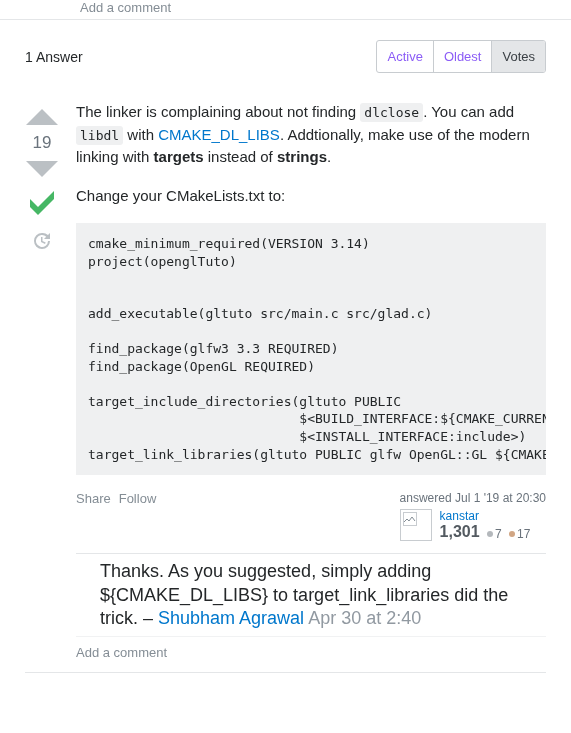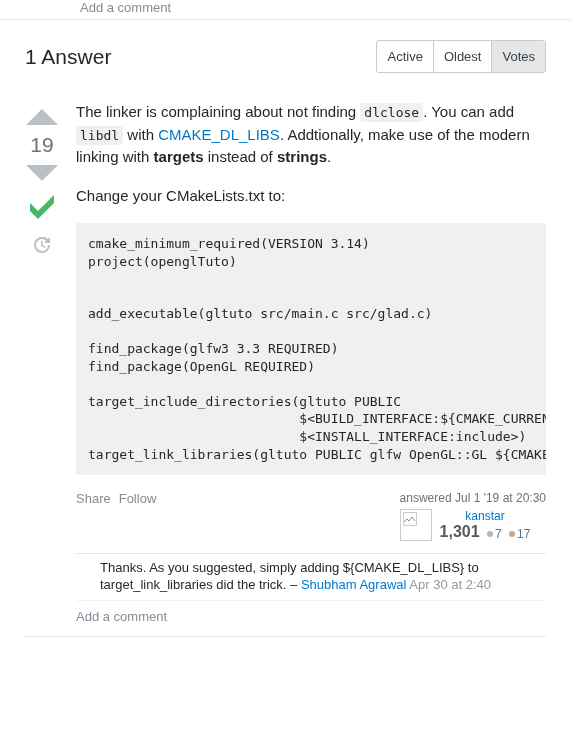--- a/index.html
+++ b/index.html
@@ -1,57 +1,57 @@
 <!DOCTYPE html>
 <html><head>
 <meta charset="utf-8">
 <style>
 * { box-sizing: border-box; margin: 0; padding: 0; }
 body { font-family: Arial, Helvetica, sans-serif; font-size: 15px; color: #242729; width: 571px; background: #fff; }
 a { color: #0077cc; text-decoration: none; }
 .top-comment { color: #848d95; font-size: 13px; padding: 0 0 4px 80px; border-bottom: 1px solid #e4e6e8; }
 .answers-header { display: flex; justify-content: space-between; align-items: center; padding: 20px 25px 12px 25px; }
-.answers-header h2 { font-size: 21px; font-weight: 400; }
+.answers-header h2 { font-size: 14px; font-weight: 400; }
 .tabs { display: flex; border: 1px solid #c8ccd0; border-radius: 3px; overflow: hidden; }
-.tabs div { padding: 8px 10px; font-size: 13px; color: #404040; cursor: pointer; border-left: 1px solid #c8ccd0; }
+.tabs div { padding: 8px 10px; font-size: 13px; color: #8b5cf6; cursor: pointer; border-left: 1px solid #c8ccd0; }
 .tabs div:first-child { border-left: none; }
 .tabs .active { background: #e4e6e8; color: #3b4045; }
 .answer { display: flex; padding: 16px 25px 0 18px; }
 .votecell { width: 48px; display: flex; flex-direction: column; align-items: center; padding: 8px 0 0 0; gap: 8px; }
 .vote-arrow-up { width: 0; height: 0; border-left: 16px solid transparent; border-right: 16px solid transparent; border-bottom: 16px solid #bbc0c4; cursor: pointer; }
 .vote-arrow-down { width: 0; height: 0; border-left: 16px solid transparent; border-right: 16px solid transparent; border-top: 16px solid #bbc0c4; cursor: pointer; }
-.vote-count { font-size: 21px; color: #6a737c; }
+.vote-count { font-size: 17px; color: #6a737c; }
 .check { color: #46b765; }
 .check svg { width: 36px; height: 36px; }
 .history-icon { color: #bbc0c4; }
 .history-icon svg { width: 18px; height: 18px; }
 .postcell { flex: 1; min-width: 0; padding-left: 10px; }
 .prose { font-size: 15px; line-height: 1.5; color: #242729; }
 .prose p { margin-bottom: 16px; }
 code.inline { background: #eff0f1; padding: 2px 4px; font-family: Consolas, Menlo, monospace; font-size: 13px; border-radius: 3px; }
 pre.codeblock { background: #eff0f1; padding: 12px; font-family: Consolas, Menlo, monospace; font-size: 13px; line-height: 1.35; overflow-x: auto; margin-bottom: 12px; white-space: pre; }
 pre.codeblock::-webkit-scrollbar { height: 10px; }
 pre.codeblock::-webkit-scrollbar-thumb { background: #bbc0c4; border-radius: 5px; }
 pre.codeblock::-webkit-scrollbar-track { background: #eff0f1; }
 .post-menu { display: flex; justify-content: space-between; margin: 16px 0 12px 0; font-size: 13px; }
 .menu-links { display: flex; gap: 8px; color: #848d95; }
 .menu-links span { cursor: pointer; }
 .user-info { font-size: 12px; text-align: left; }
 .user-action { color: #6a737c; margin-bottom: 4px; }
 .user-body { display: flex; gap: 8px; }
 .avatar { width: 32px; height: 32px; border: 1px solid #c8ccd0; display: flex; align-items: flex-start; justify-content: flex-start; padding: 2px; }
 .avatar svg { width: 14px; height: 14px; }
-.user-details .name { color: #0077cc; cursor: pointer; text-align: center; }
+.user-details .name { color: #0077cc; cursor: pointer; }
 .user-details .rep { font-weight: 700; color: #535a60; font-size: 16px; }
 .badge { display: inline-flex; align-items: center; gap: 2px; margin-left: 4px; font-size: 12px; color: #6a737c; font-weight: 400; }
 .badge-dot { width: 6px; height: 6px; border-radius: 50%; display: inline-block; }
 .silver { background: #b4b8bc; }
 .bronze { background: #d1a684; }
 .comments { border-top: 1px solid #e4e6e8; margin-top: 12px; }
-.comment-row { padding: 6px 0 6px 24px; font-size: 13px; color: #242729; border-bottom: 1px solid #f1f2f3; line-height: 1.3; }
+.comment-row { padding: 6px 0 6px 24px; font-size: 18px; color: #242729; border-bottom: 1px solid #f1f2f3; line-height: 1.3; }
 .comment-row .dash { color: #242729; }
 .comment-row .author { color: #0077cc; cursor: pointer; }
 .comment-row .time { color: #9199a1; }
 .add-comment { color: #848d95; font-size: 13px; padding: 8px 0 8px 0; cursor: pointer; }
 hr.end { border: none; border-top: 1px solid #e4e6e8; margin: 4px 25px 0 25px; }
 </style>
 </head>
 <body>
 
 <div class="top-comment">Add a comment</div>

